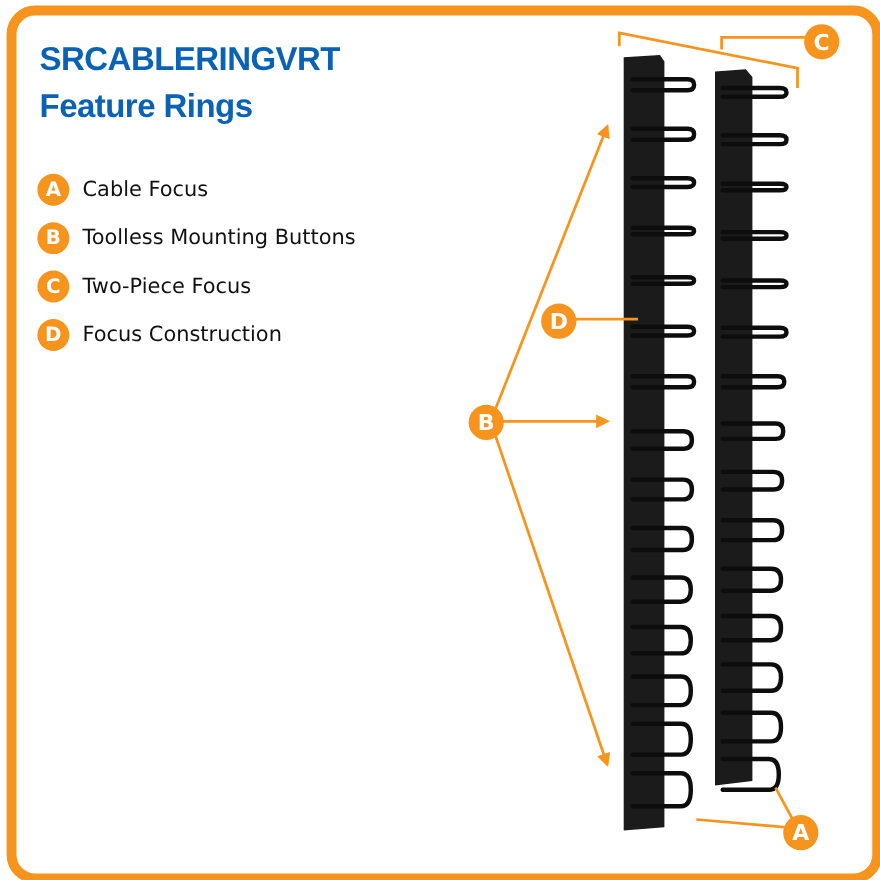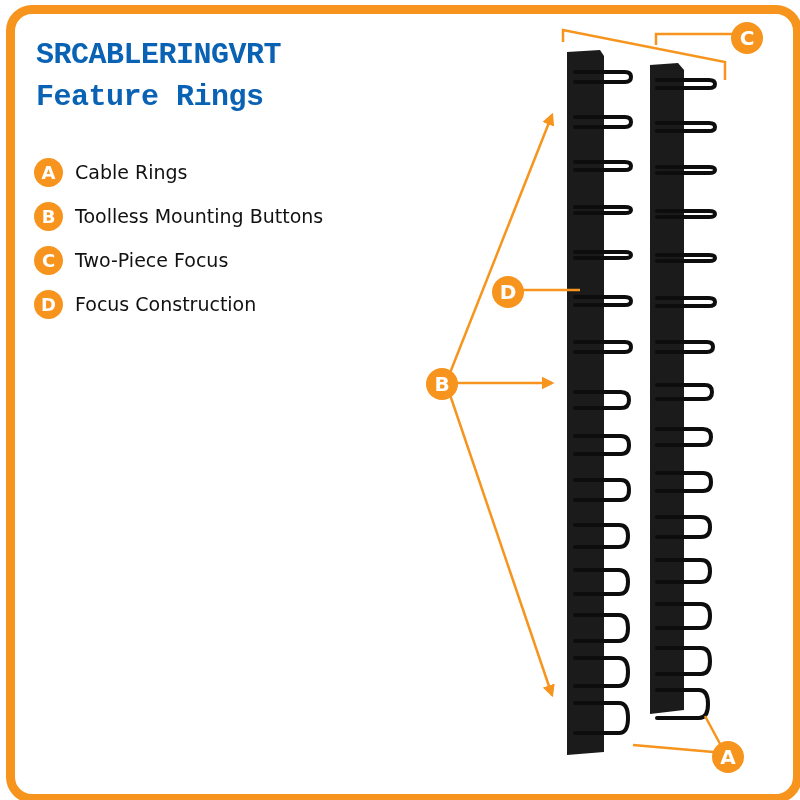--- a/index.html
+++ b/index.html
@@ -3,21 +3,21 @@
 <meta charset="utf-8">
 <style>
   html, body { margin: 0; padding: 0; background: #ffffff; }
   body { width: 800px; height: 800px; position: relative; overflow: hidden; font-family: "DejaVu Sans", "Liberation Sans", sans-serif; }
   .frame {
     position: absolute; left: 6px; top: 5px; width: 778px; height: 780px;
     border: 9px solid #f7941d; border-radius: 26px; background: #fff;
   }
   .title {
     position: absolute; left: 36px; top: 34px; color: #0a62b4;
-    font-family: Liberation Mono, monospace; font-weight: bold; font-size: 30px; line-height: 42px;
+    font-family: Liberation Sans, sans-serif; font-weight: bold; font-size: 30px; line-height: 42px;
     letter-spacing: -0.5px;
   }
   .feature-list { position: absolute; left: 34px; top: 150px; }
   .feature { display: flex; align-items: center; height: 44px; }
   .badge {
     width: 29px; height: 29px; border-radius: 50%; background: #f7941d; color: #fff;
     font-weight: bold; font-size: 18px; display: flex; align-items: center; justify-content: center;
     margin-right: 12px; font-family: "DejaVu Sans", sans-serif;
   }
   .feature-label { font-size: 19px; color: #111; font-family: "DejaVu Sans", sans-serif; }
@@ -34,21 +34,21 @@
 <div class="frame"></div>
 
 <div class="title">
   <div>SRCABLERINGVRT</div>
   <div>Feature Rings</div>
 </div>
 
 <div class="feature-list">
   <div class="feature">
     <span class="badge">A</span>
-    <span class="feature-label">Cable Rings</span>
+    <span class="feature-label">Cable Focus</span>
   </div>
   <div class="feature">
     <span class="badge">B</span>
     <span class="feature-label">Toolless Mounting Buttons</span>
   </div>
   <div class="feature">
     <span class="badge">C</span>
     <span class="feature-label">Two-Piece Focus</span>
   </div>
   <div class="feature">

